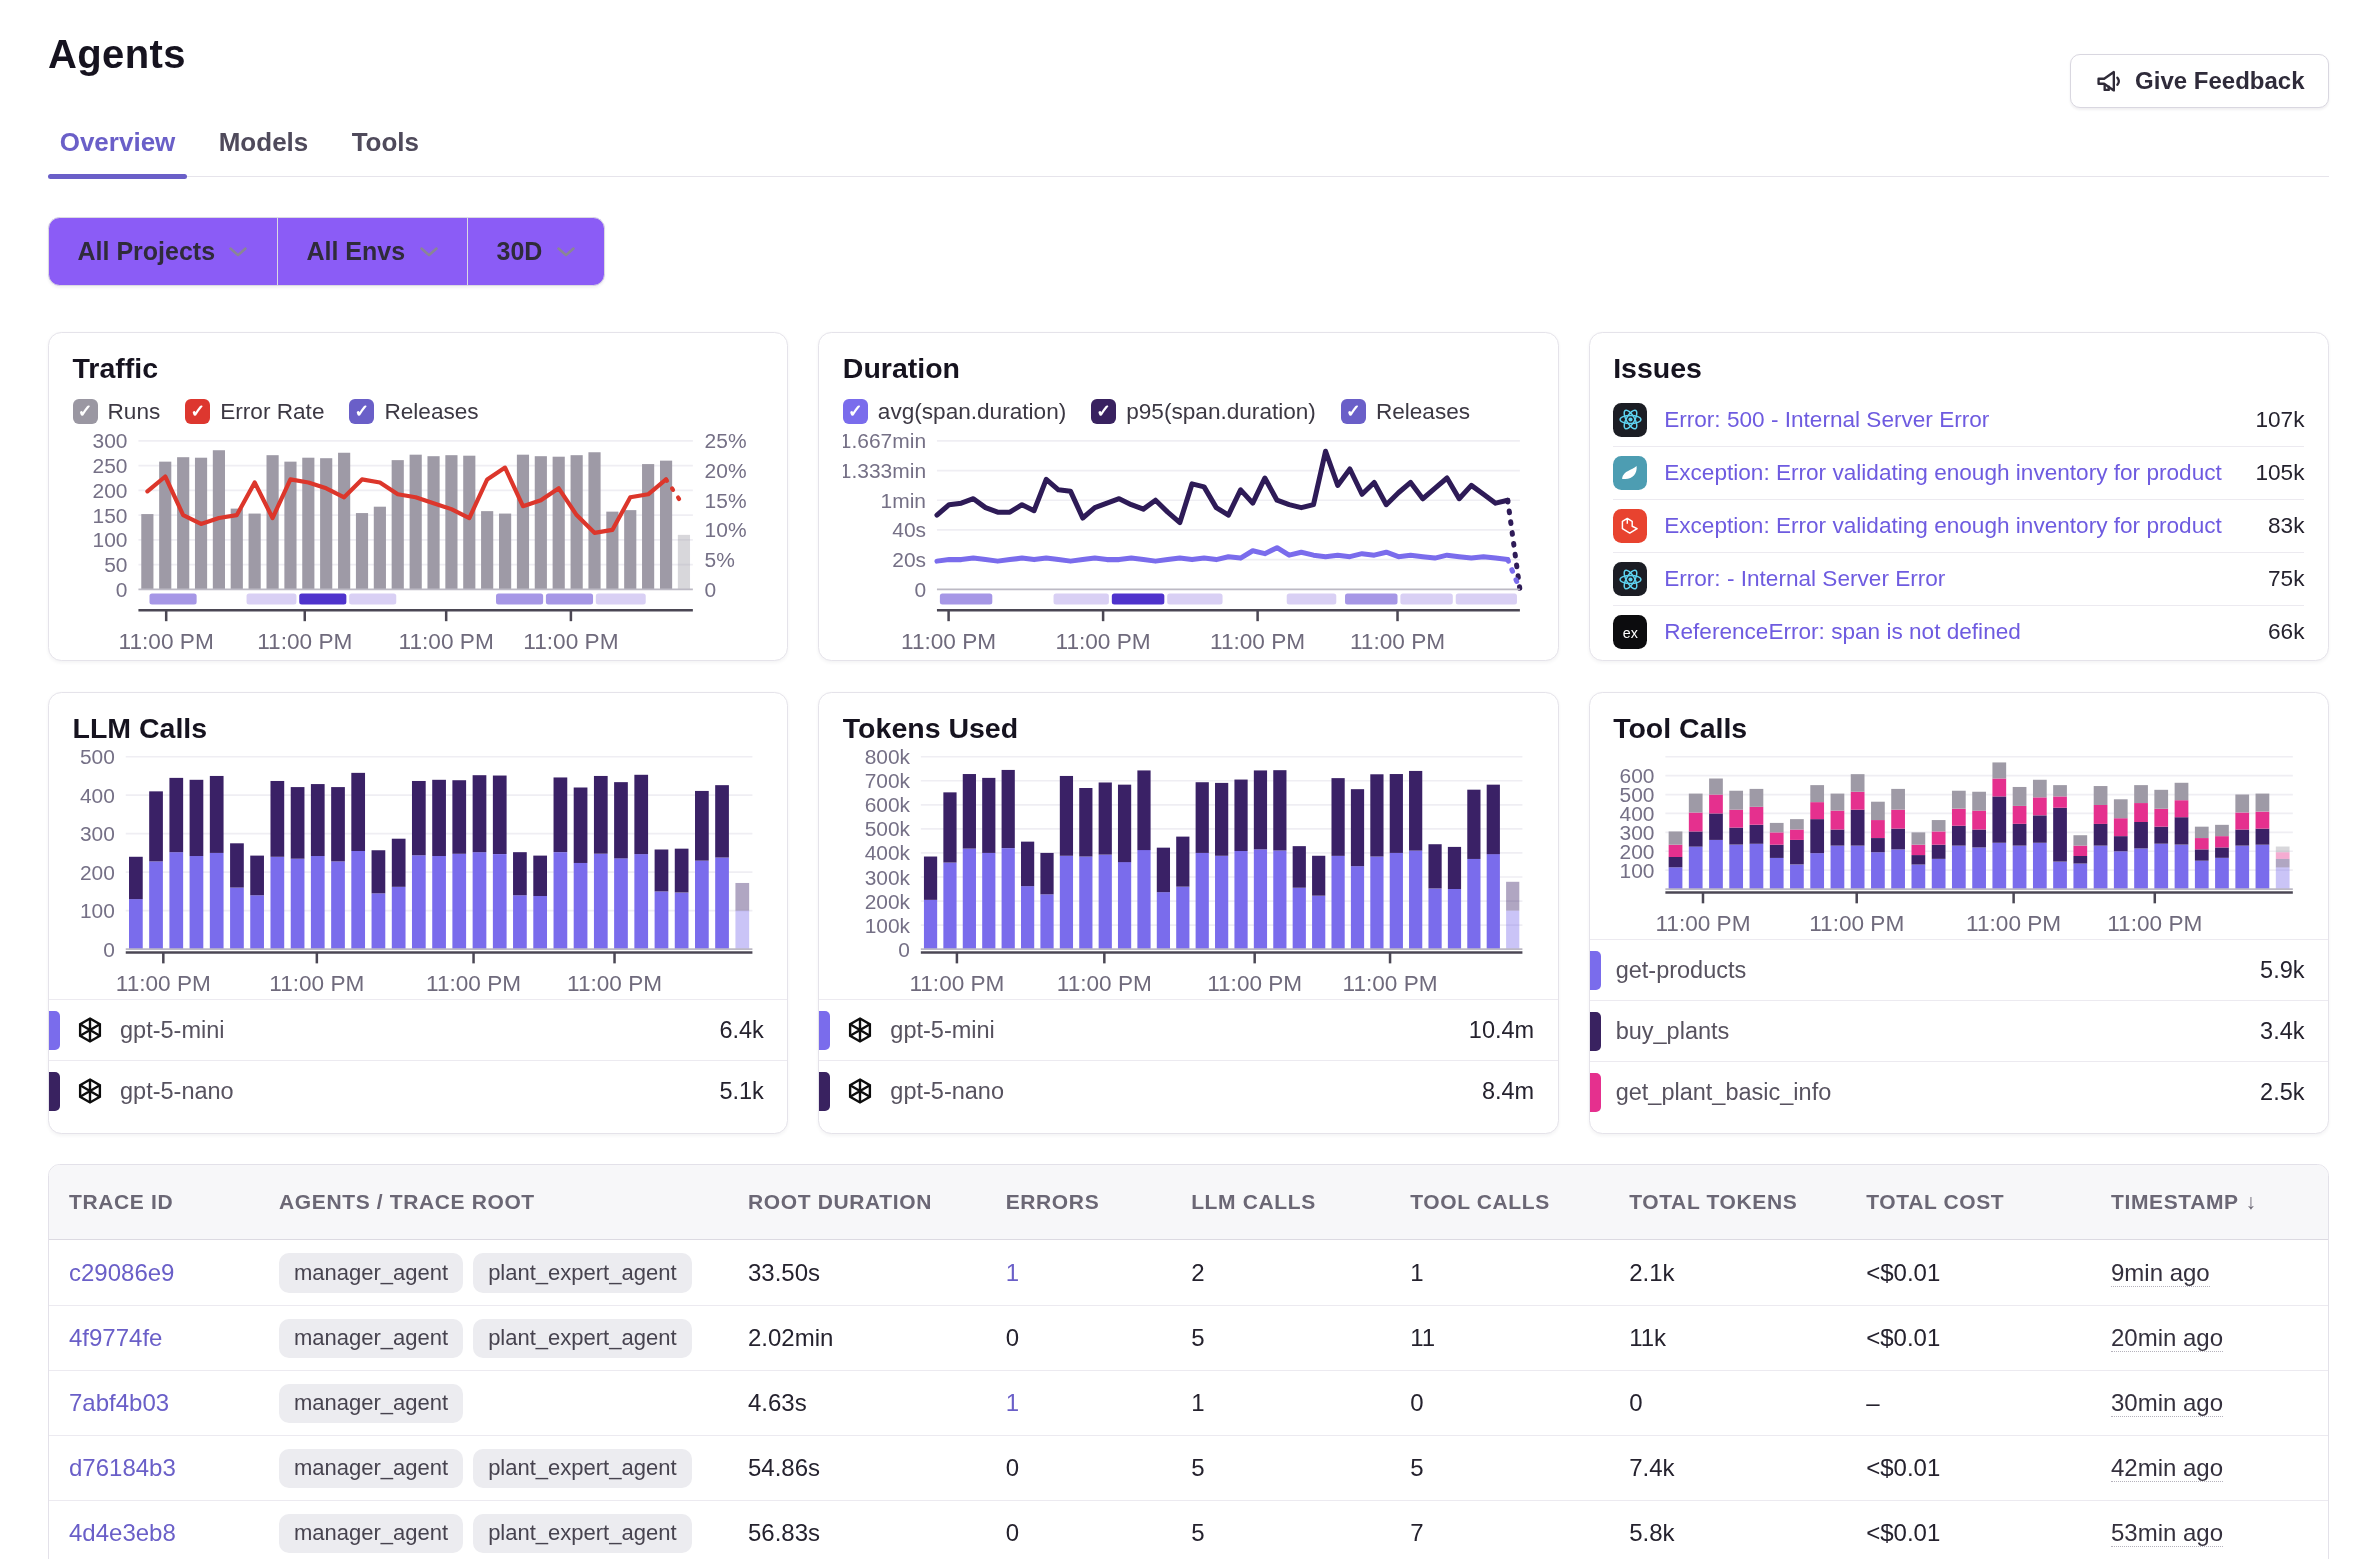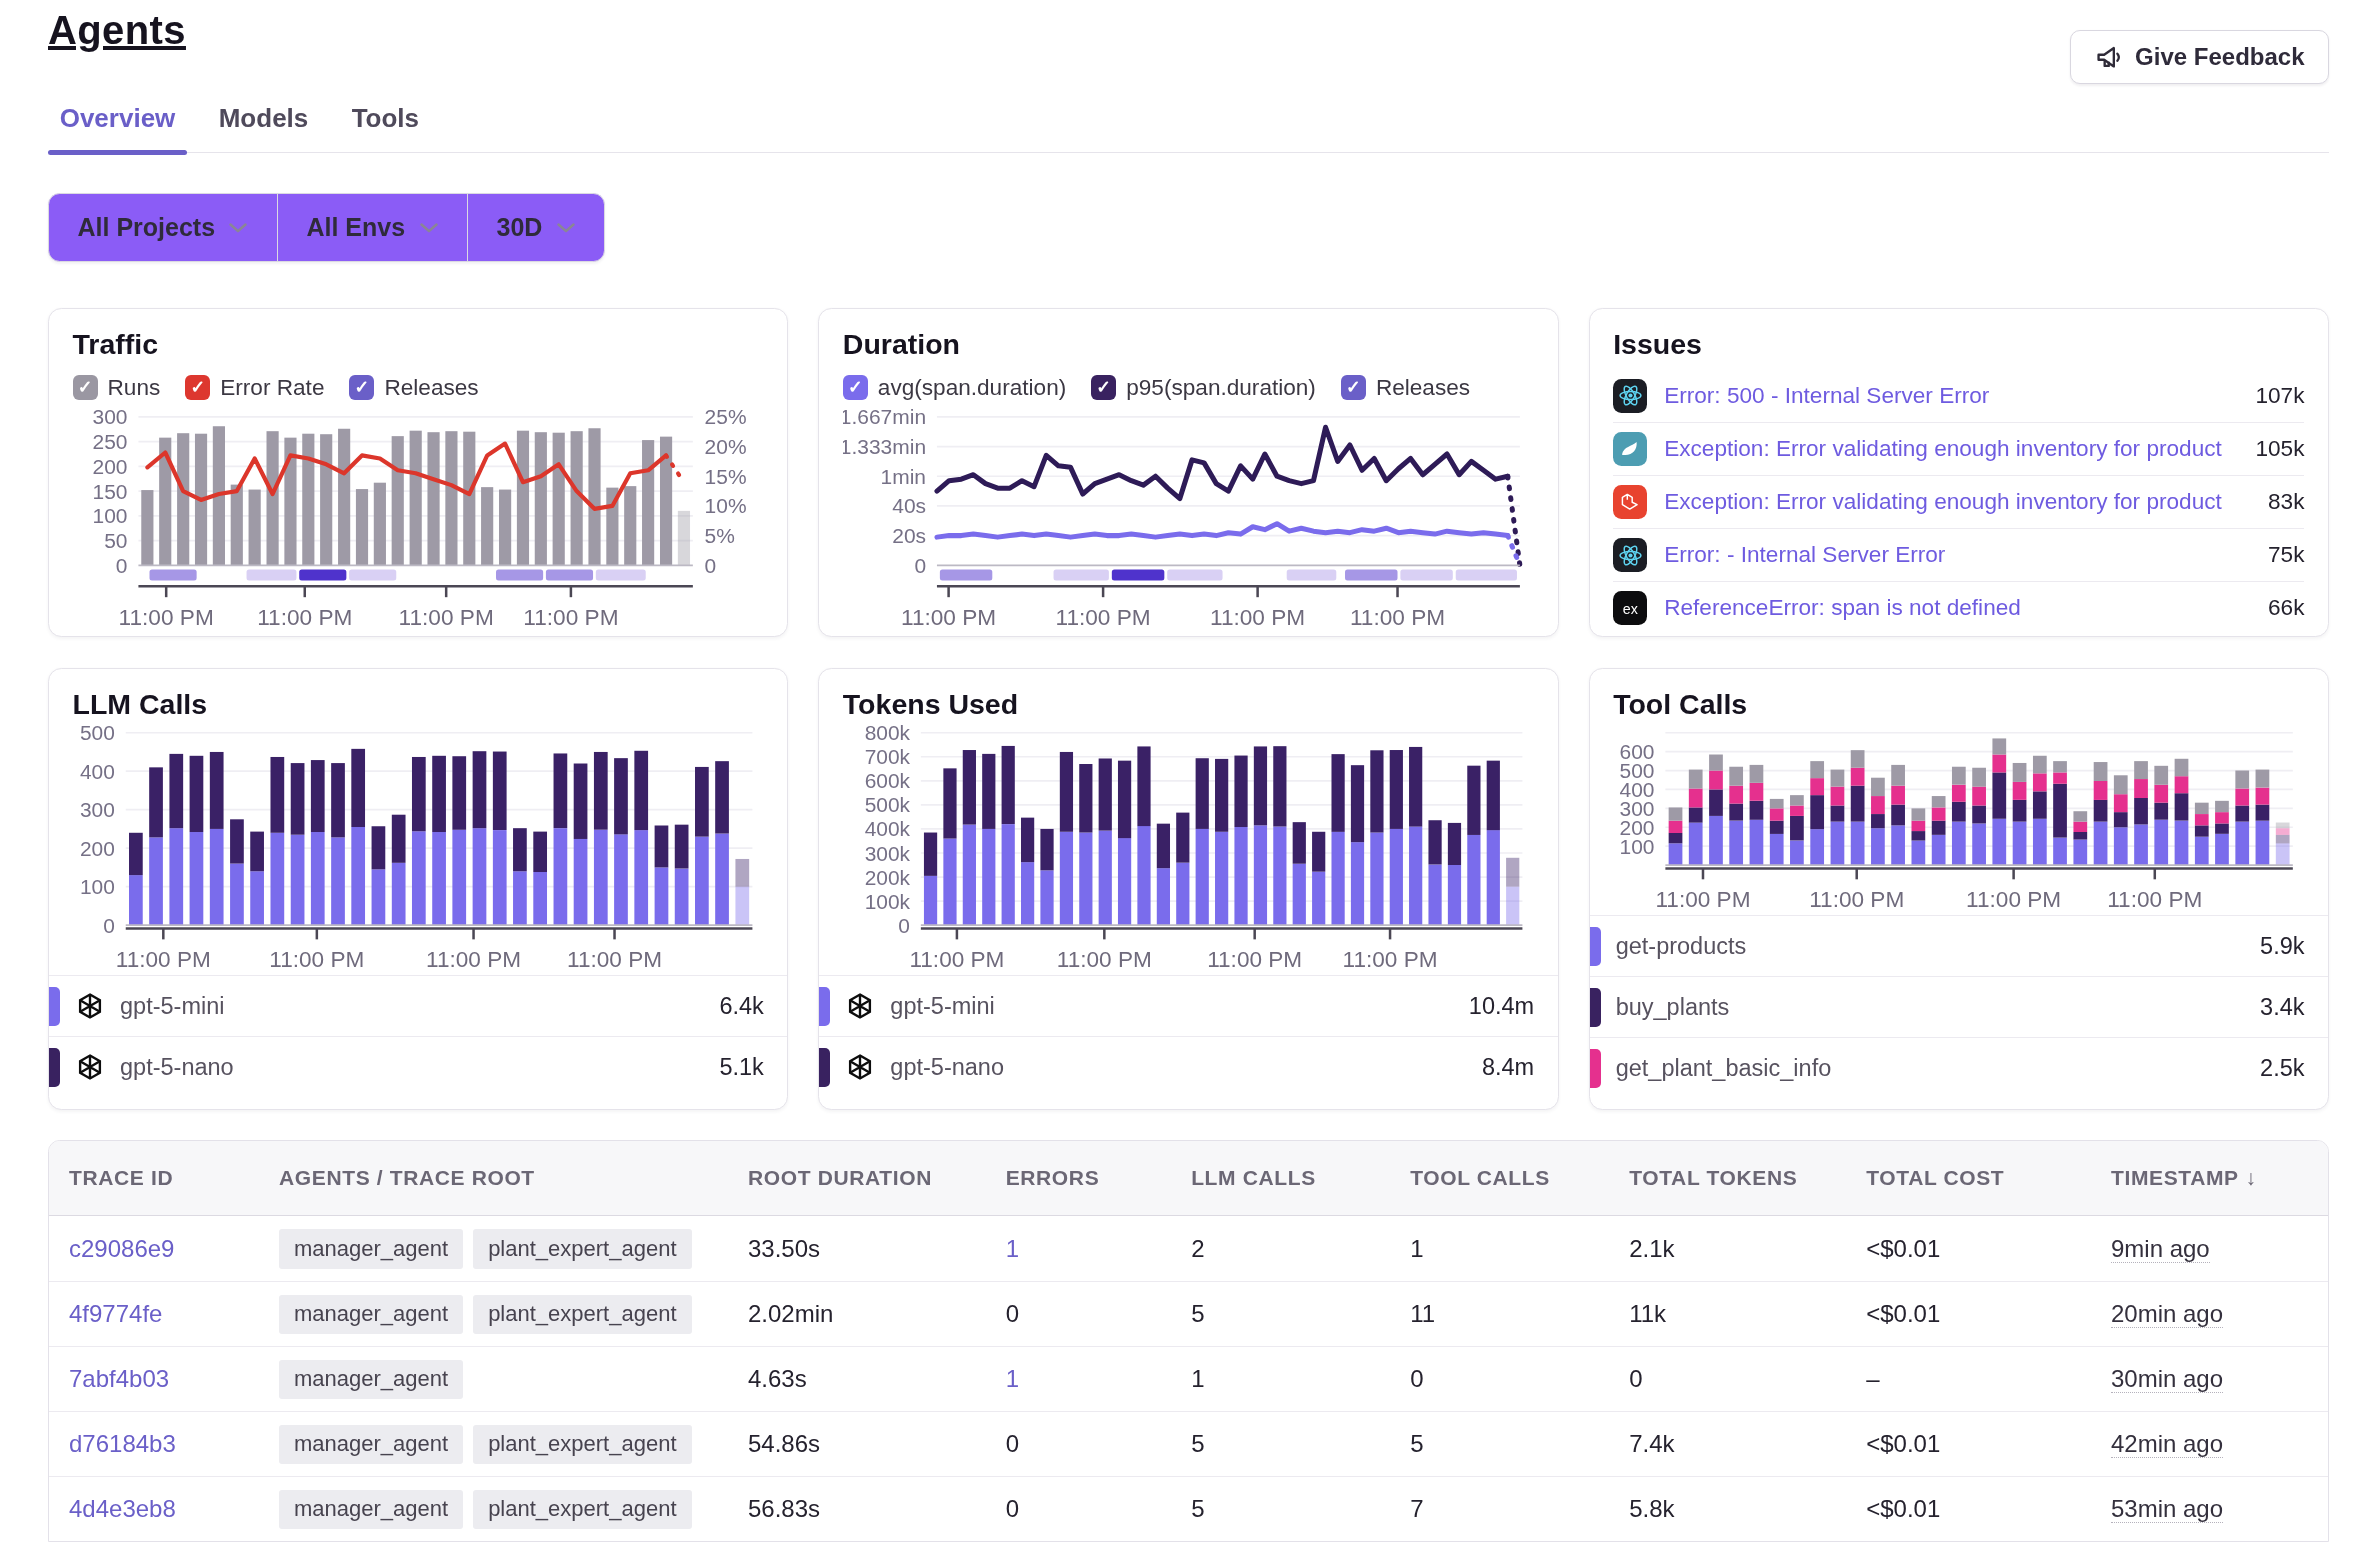--- a/index.html
+++ b/index.html
@@ -1,21 +1,21 @@
 <!DOCTYPE html>
 <html style="font-size:13.4px"><head>
 <meta charset="utf-8">
 <style>
   * { margin:0; padding:0; box-sizing:border-box; }
   html,body { width:2377px; height:1559px; overflow:hidden; background:#fff;
     font-family:"Liberation Sans", sans-serif; color:#1b1824; }
   .page { padding:0 48px; position:relative; }
 
   
-  .h1 { margin-top:8px; font-size:40px; font-weight:700; color:#16131f; letter-spacing:.01em;text-decoration:underline; }
+  .h1 { margin-top:32px; font-size:40px; font-weight:700; color:#16131f; letter-spacing:.01em; }
   .feedback-btn { position:absolute; top:22px; right:48px; display:flex; align-items:center; gap:11.7px;
     height:54px; padding:0 23.5px; background:#fff; border:0.8px solid #d9d7e0; border-radius:10px;
     font-size:24px; font-weight:700; color:#2f2b3a; box-shadow:0 1.7px 2.5px rgba(40,35,60,.07); cursor:pointer; }
   .tabs { margin-top:50px; display:flex; gap:20px; border-bottom:0.8px solid #e6e4eb; }
   .tab { padding:0 11.7px 18.4px 11.7px; font-size:26px; font-weight:600; color:#4f4a5b; position:relative; cursor:pointer; }
   .tab.active { color:#6a5fc8; }
   .tab.active::after { content:""; position:absolute; left:0; right:0; bottom:-2.5px; height:5px; border-radius:3.4px; background:#6a5fc8; }
 
   
   .filter-row { margin-top:40px; display:flex; gap:18.4px; }
@@ -70,21 +70,21 @@
   .tablewrap { margin-top:30px; border:0.8px solid #e3e1e9; border-radius:11.7px 11.7px 0 0; overflow:hidden; }
   .tgrid { display:grid; grid-template-columns:210px 469px 1fr 0.72fr 0.85fr 0.85fr 0.92fr 0.95fr 0.92fr; align-items:center; }
   .thead { background:#f7f7f9; border-bottom:0.8px solid #dcdae2; }
   .th { font-size:21px; font-weight:700; letter-spacing:.03em; color:#6b6775; text-transform:uppercase; padding:25px 20px; white-space:nowrap; }
   .trow { border-top:0.8px solid #eceaf0; height:65px; }
   .trow:first-child { border-top:none; }
   .td { font-size:24px; color:#25222e; padding:0 20px; white-space:nowrap; }
   .num { text-align:left; }
   .tid { color:#6a5fc8; cursor:pointer; }
   .chips { display:flex; gap:10px; }
-  .chip { background:#ececf0; color:#47434f; border-radius:3px; padding:6.7px 15px; font-size:22px; }
+  .chip { background:#ececf0; color:#47434f; border-radius:10px; padding:6.7px 15px; font-size:22px; }
   .err-link { color:#6a5fc8; cursor:pointer; }
   .ts { border-bottom:1.7px dotted #b5b2bc; cursor:pointer; color:#34303d; }
   .sortarrow { margin-left:6.7px; color:#6b6775; }
 </style>
 </head>
 <body>
 
 <div class="page">
 
   <h1 class="h1">Agents</h1>

